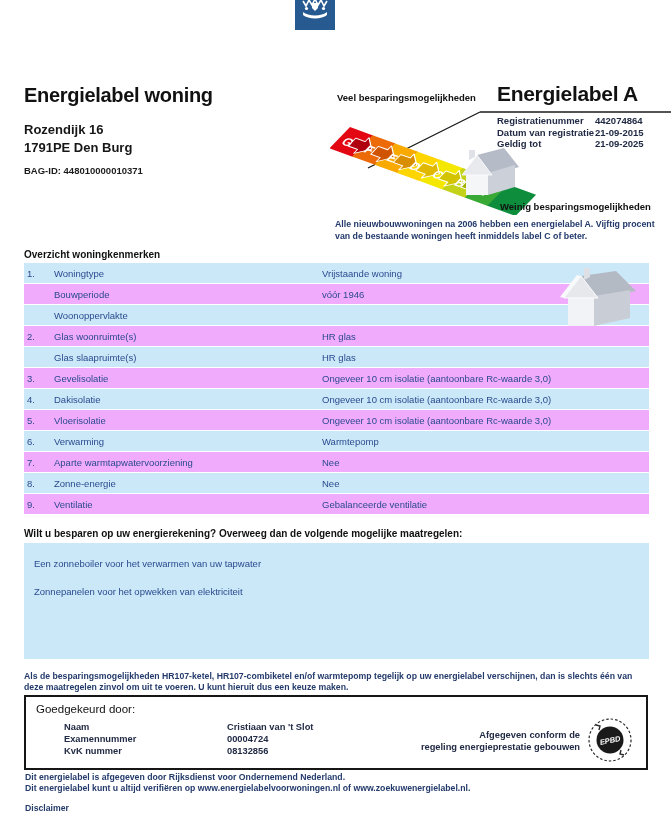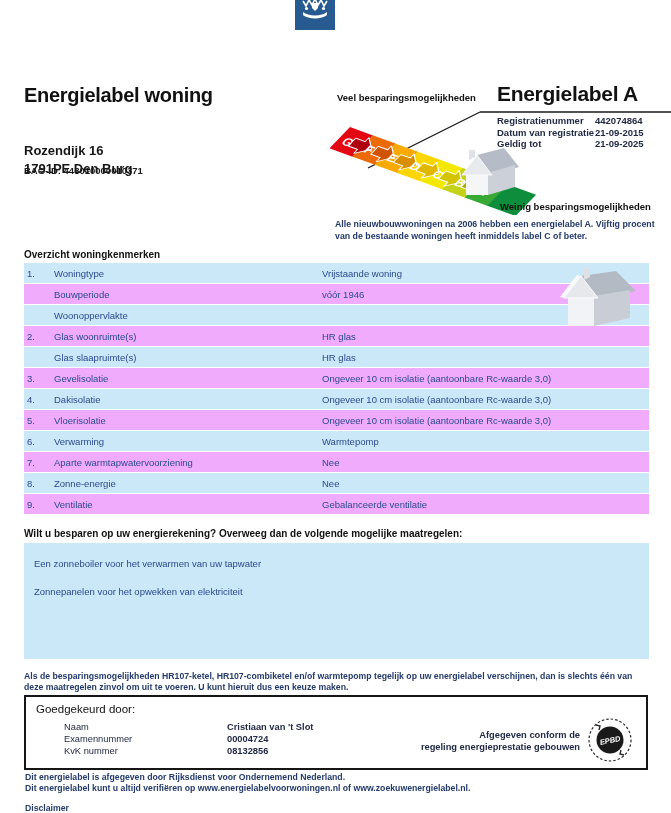--- a/index.html
+++ b/index.html
@@ -5,21 +5,21 @@
   * { margin:0; padding:0; box-sizing:border-box; }
   html,body { background:#ffffff; }
   .page {
     position:relative; width:671px; height:813px; overflow:hidden;
     background:#fff; font-family:"Liberation Sans", sans-serif; color:#151515;
   }
   
   .logo { position:absolute; left:295px; top:0; width:40px; height:30px; background:var(--logo-blue); }
   
   .doc-title { position:absolute; left:24px; top:84px; font-size:20px; font-weight:bold; letter-spacing:-0.3px; color:#111; }
-  .address { position:absolute; left:24px; top:121px; font-size:13px; font-weight:bold; line-height:18px; color:#161616;margin-top:21px; }
+  .address { position:absolute; left:24px; top:121px; font-size:13px; font-weight:bold; line-height:18px; color:#161616; }
   .bag-id { position:absolute; left:24px; top:165px; font-size:9.5px; font-weight:bold; color:#1c1c1c; }
   
   .veel-txt { position:absolute; left:337px; top:92px; font-size:9.5px; font-weight:bold; color:#111;text-align:right; }
   .label-title { position:absolute; left:497px; top:82px; font-size:21px; font-weight:bold; letter-spacing:-0.3px; color:#111; }
   .graphic-overlay { position:absolute; left:330px; top:85px; width:341px; height:130px; }
   .reg-fields { position:absolute; left:497px; top:115px; }
   .reg-row { display:flex; line-height:11.5px; }
   .reg-label { width:98px; font-size:9.5px; font-weight:bold; color:#222b45; }
   .reg-value { font-size:9.5px; font-weight:bold; color:#222b45; }
   .weinig-txt { position:absolute; left:500px; top:201px; font-size:9.5px; font-weight:bold; color:#111; }
@@ -36,21 +36,21 @@
   
   .measures-heading { position:absolute; left:24px; top:528px; font-size:10px; font-weight:bold; color:#111; }
   .measures-box { position:absolute; left:24px; top:543px; width:625px; height:116px; background:var(--row-blue); padding:15px 0 0 10px; }
   .measure-item { font-size:9.5px; color:var(--table-blue); margin-bottom:17px; }
   .hr107-note { position:absolute; left:24px; top:671px; width:624px; font-size:8.7px; font-weight:600; line-height:11px; color:var(--navy); }
   
   .approval-box { position:absolute; left:24px; top:695px; width:624px; height:75px; border:2px solid #161616; }
   .approval-heading { position:absolute; left:10px; top:6px; font-size:11.5px; font-weight:normal; color:#111; }
   .approval-fields { position:absolute; left:10px; top:24px; }
   .ap-row { display:flex; line-height:12px; }
-  .ap-label { width:191px; font-size:9.3px; font-weight:400; color:#222b45;padding-left:28px; }
+  .ap-label { width:191px; font-size:9.3px; font-weight:700; color:#222b45;padding-left:28px; }
   .ap-value { font-size:9.3px; font-weight:600; color:#222b45; }
   .conform { position:absolute; right:66px; top:33px; text-align:right; font-size:9.3px; font-weight:600; line-height:11.5px; color:#222b45; }
   .stamp { position:absolute; right:12px; top:18px; width:48px; height:50px; }
   
   .footer { position:absolute; left:25px; top:772px; font-size:8.7px; font-weight:bold; line-height:11px; color:var(--navy); }
   .disclaimer { position:absolute; left:25px; top:803px; font-size:8.7px; font-weight:bold; color:var(--navy); }
 </style>
 </head>
 <body>
 

